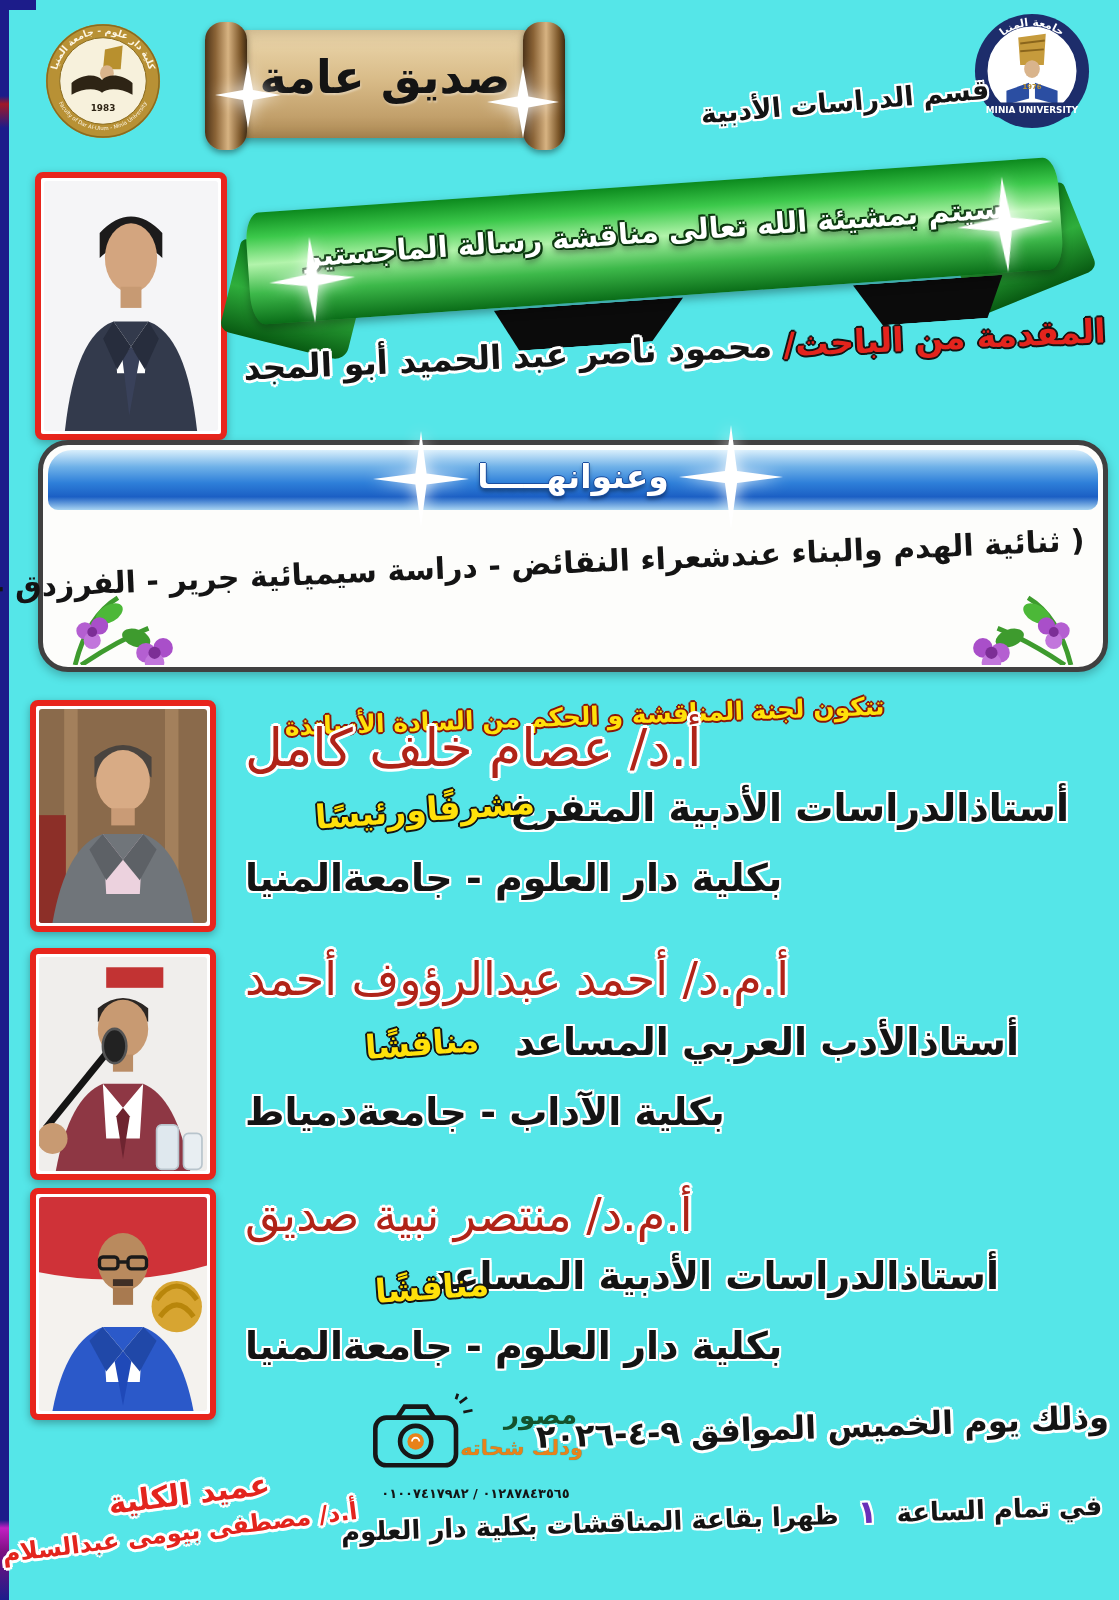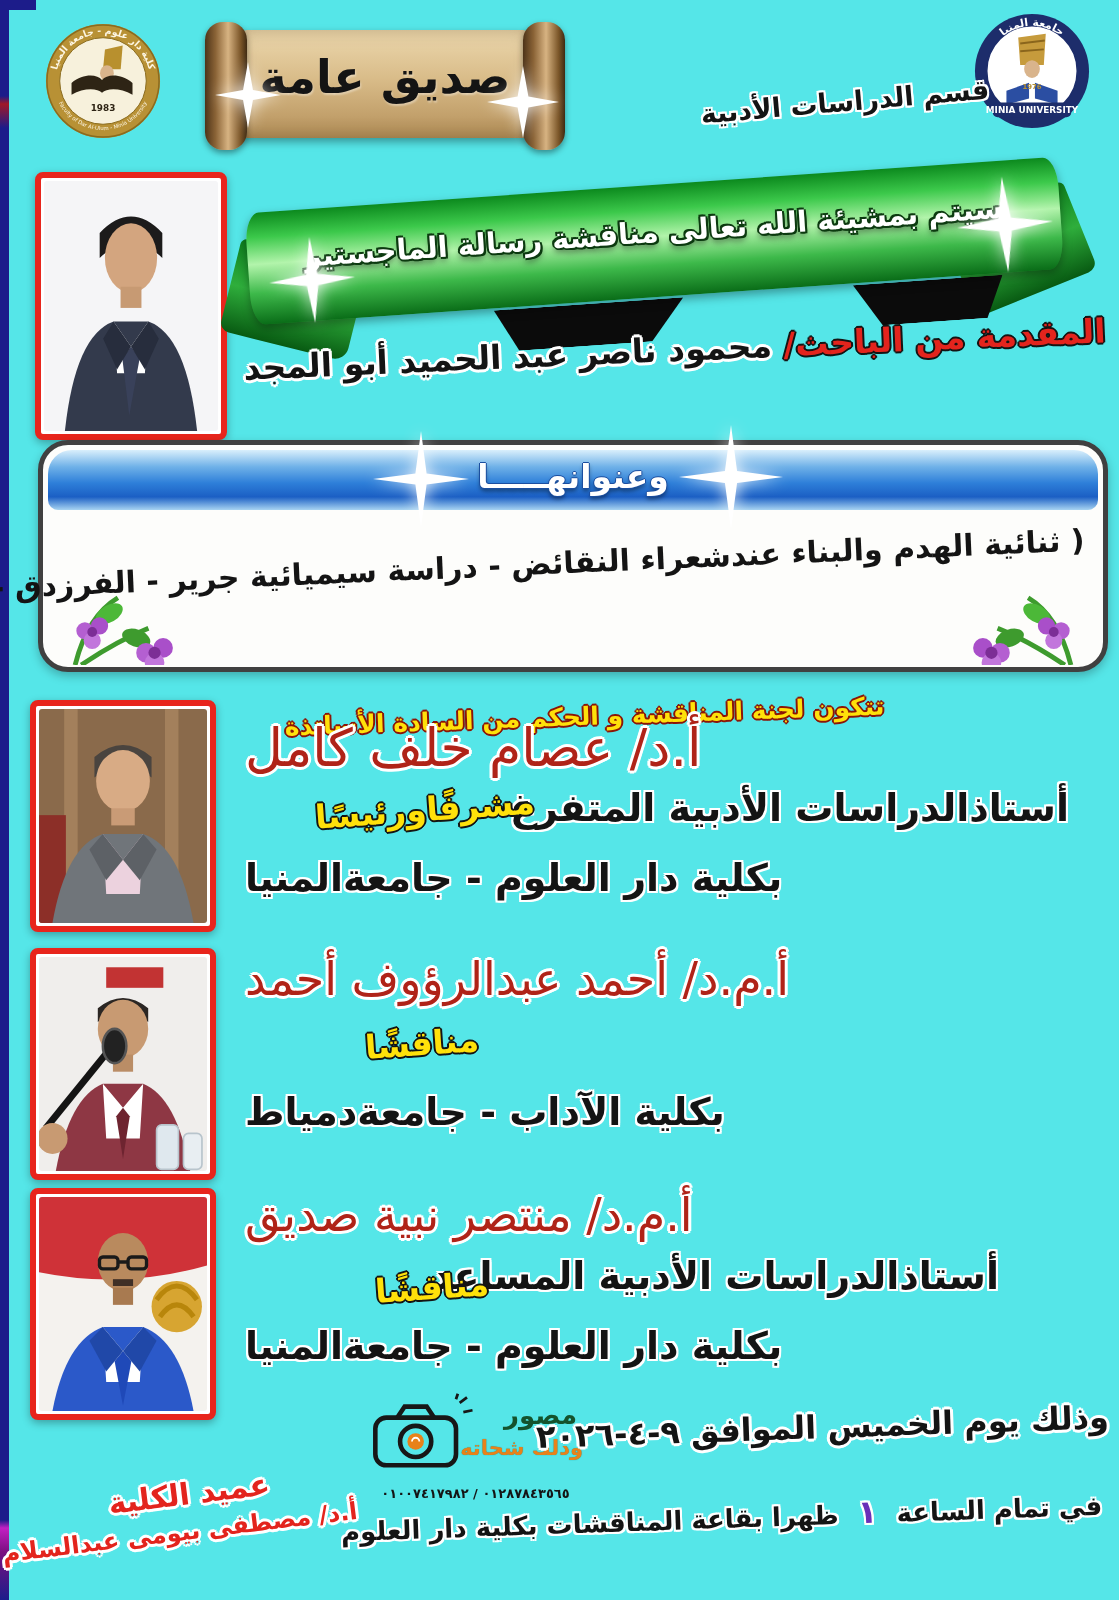--- a/index.html
+++ b/index.html
@@ -278,20 +278,21 @@
       <path d="M4 100 L42 54" stroke="#141414" stroke-width="4"></path>
       <ellipse cx="45" cy="52" rx="7" ry="10" fill="#222" stroke="#555" stroke-width="1.5"></ellipse>
       <rect x="70" y="98" width="13" height="26" rx="3" fill="#DFE8EE" stroke="#B8C4CC"></rect>
       <rect x="86" y="103" width="11" height="21" rx="3" fill="#E8EEF2" stroke="#B8C4CC"></rect>
       <circle cx="8" cy="106" r="9" fill="#C89A72"></circle>
     </svg>
   </div>
   <div class="member-text" style="top:952px;">
     <div class="member-name ow" style="font-size:46px;">أ.م.د/ أحمد عبدالرؤوف أحمد</div>
     <div class="member-line2" style="margin-top:14px;">
+      <span class="member-title ow-soft" style="right:90px;">أستاذالأدب العربي المساعد</span>
       <span class="member-role ob" style="left:120px;">مناقشًا</span>
     </div>
     <div class="member-affil ow-soft">بكلية الآداب - جامعةدمياط</div>
   </div>
 
   <div class="abs photo-frame member-photo" style="top:1188px;">
     <svg viewBox="0 0 100 125" preserveAspectRatio="none">
       <rect width="100" height="125" fill="#F4F2EE"></rect>
       <path d="M0 0 H100 V40 Q50 54 0 44 Z" fill="#CF3238"></path>
       <g>

